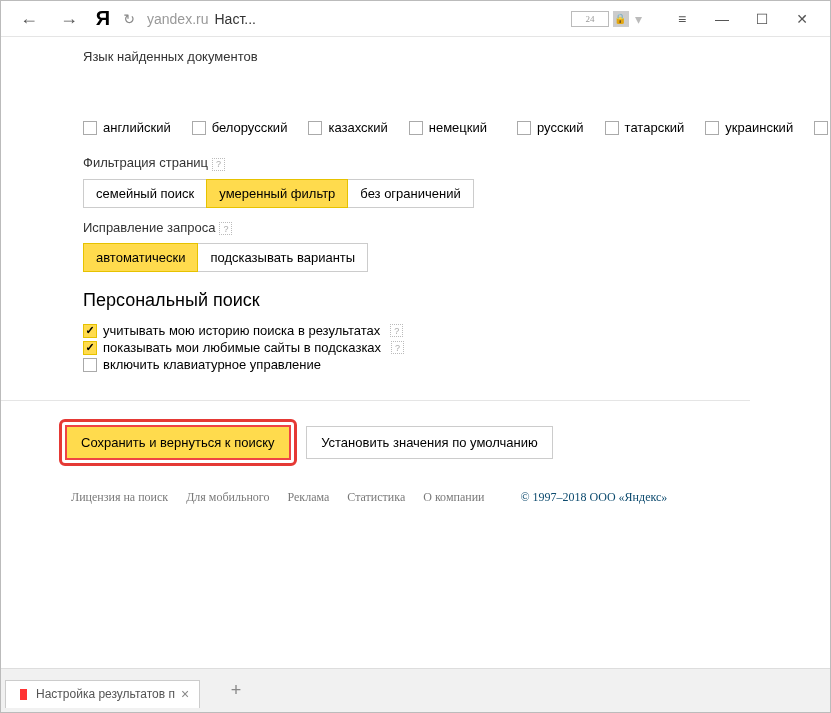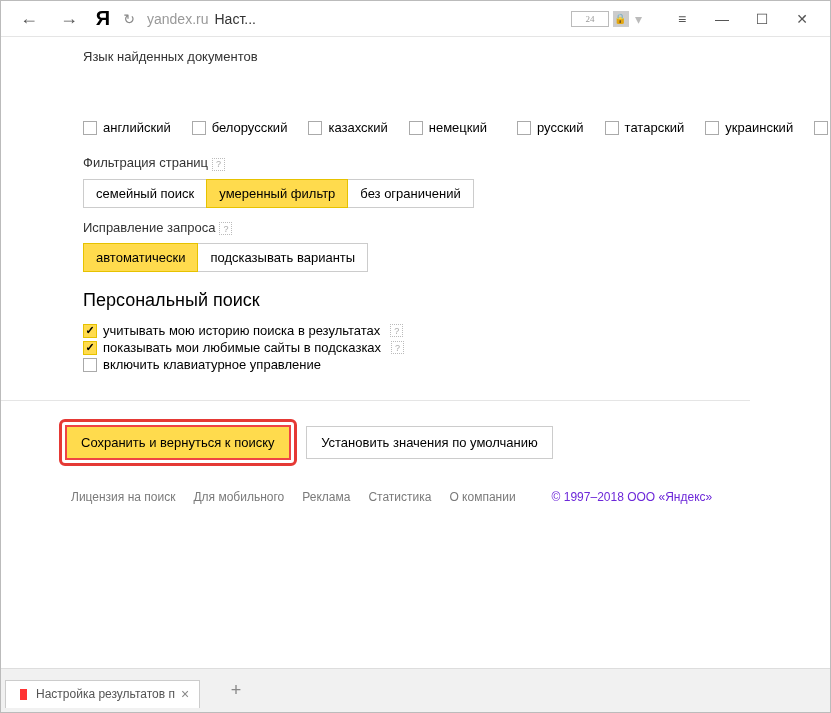--- a/index.html
+++ b/index.html
@@ -28,23 +28,23 @@
 .chk.checked { background: #ffdb4d; border-color: #e6c200; }
 .chk.checked::after { content: "✓"; font-size: 11px; color: #000; font-weight: bold; }
 .help { display: inline-flex; width: 13px; height: 13px; border: 1px dotted #bbb; color: #aaa; font-size: 9px; align-items: center; justify-content: center; margin-left: 4px; cursor: pointer; }
 .h2 { font-size: 18px; color: #000; margin: 18px 0 12px 0; }
 .personal-list { display: flex; flex-direction: column; gap: 2px; margin-bottom: 20px; }
 .divider { border-top: 1px solid #e5e5e5; margin: 28px 0 0 -82px; width: 831px; }
 .footer-actions { padding: 18px 0 0 64px; }
 .btn-primary { background: #ffdb4d; border: 2px solid #ef4444; padding: 8px 14px; font-size: 13px; cursor: pointer; }
 .btn-secondary { background: #fff; border: 1px solid #ccc; padding: 8px 14px; font-size: 13px; cursor: pointer; margin-left: 6px; }
 .highlight-box { display: inline-block; border: 3px solid #e53935; border-radius: 6px; padding: 3px; margin-left: -6px; }
-.footer-links { padding: 24px 0 12px 70px; font-size: 12px; display: flex; gap: 18px; align-items: center; }
+.footer-links { padding: 24px 0 12px 70px; font-size: 12px; display: flex; gap: 18px; align-items: center; font-family: Liberation Serif, serif; }
 .footer-links a { color: #7a7a7a; text-decoration: none; cursor: pointer; }
-.copyright { color: #6d28d9; margin-left: 18px; }
+.copyright { color: #0c4a6e; margin-left: 18px; }
 .tabbar { position: absolute; bottom: 0; left: 0; right: 0; height: 44px; background: #f1f1f1; border-top: 1px solid #ddd; display: flex; align-items: center; gap: 18px; }
 .tab { height: 28px; background: #fff; border: 1px solid #ccc; border-bottom: none; display: flex; align-items: center; padding: 0 10px; font-size: 12px; color: #555; margin-left: 4px; margin-top: 6px; gap: 6px; max-width: 200px; }
 .tab .favicon { width: 14px; height: 14px; display: flex; align-items: center; justify-content: center; font-size: 11px; font-weight: bold; }
 .tab .favicon .yrect { width: 7px; height: 11px; background: #f33; display: inline-block; }
 .tab .close { color: #888; cursor: pointer; font-size: 14px; }
 .newtab { width: 28px; height: 24px; display: flex; align-items: center; justify-content: center; color: #888; font-size: 18px; cursor: pointer; margin-left: 4px; }
 </style>
 </head>
 <body>
 

